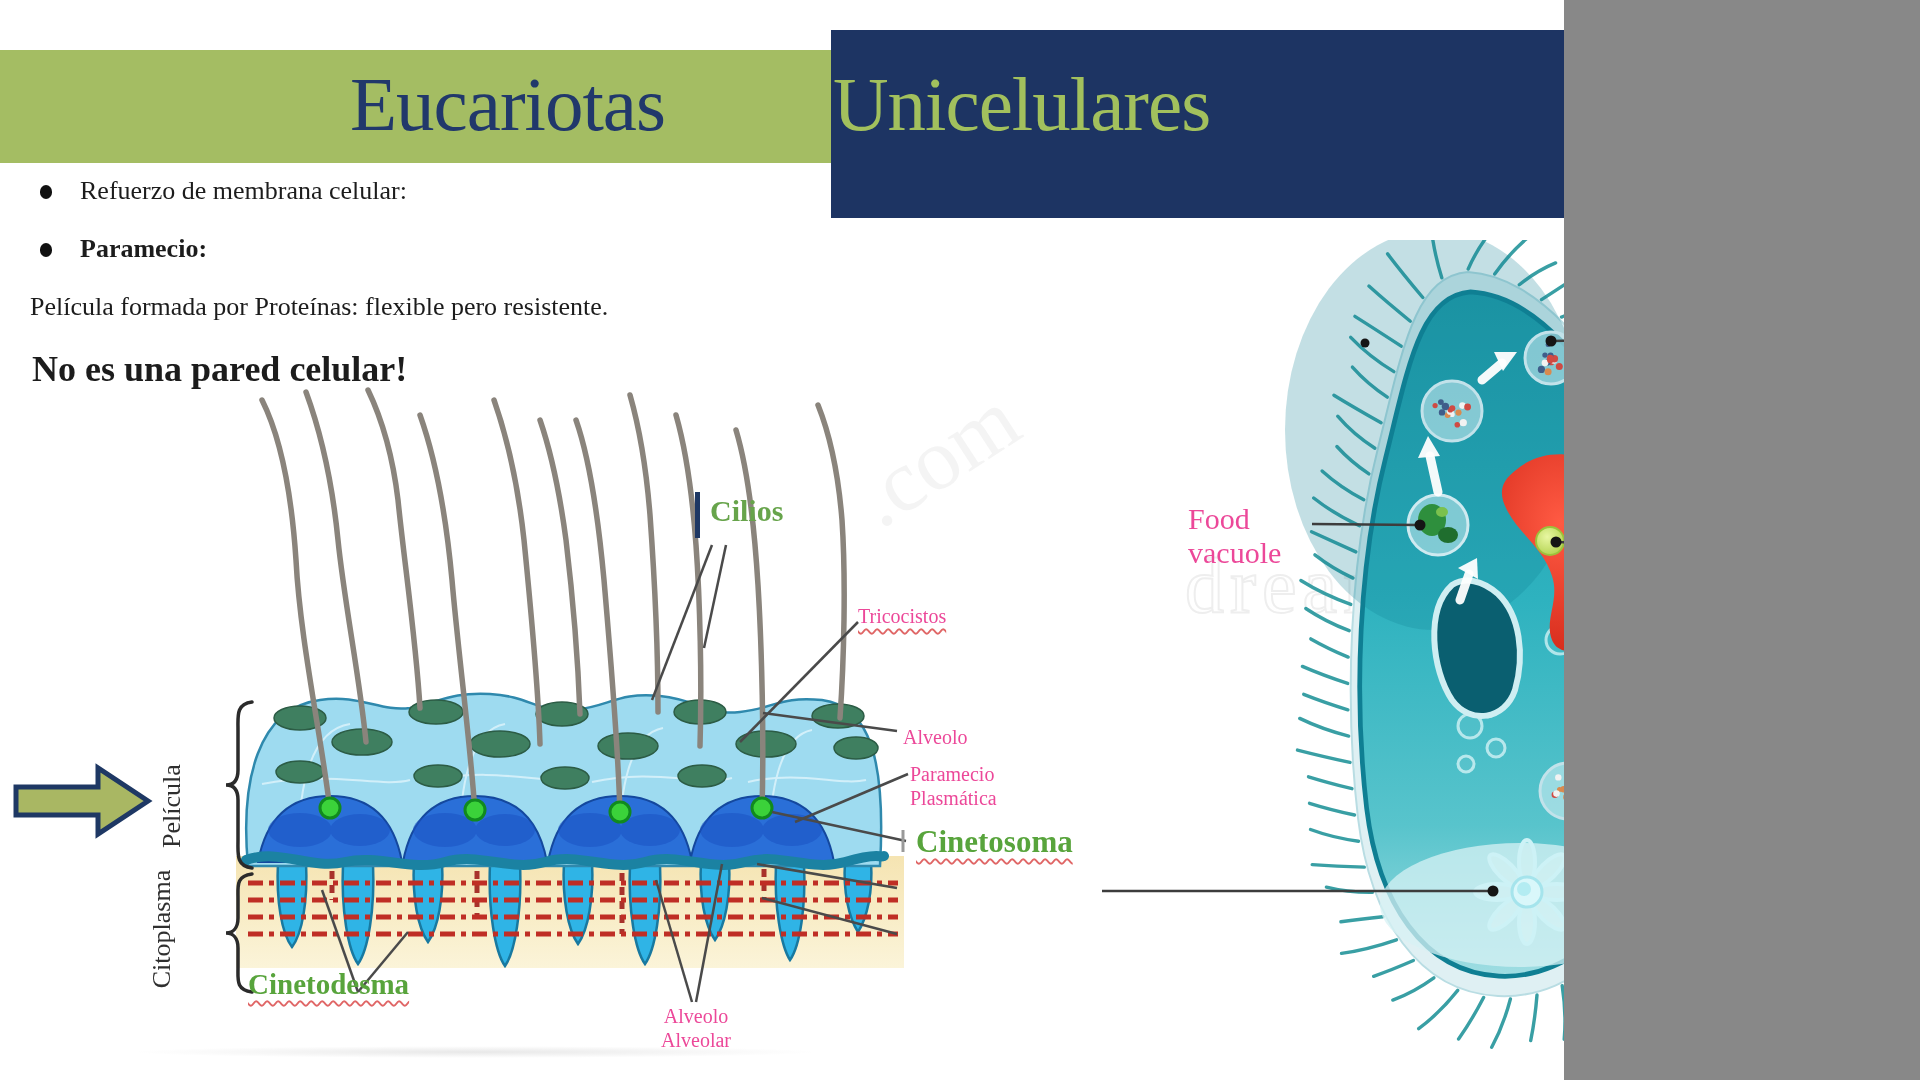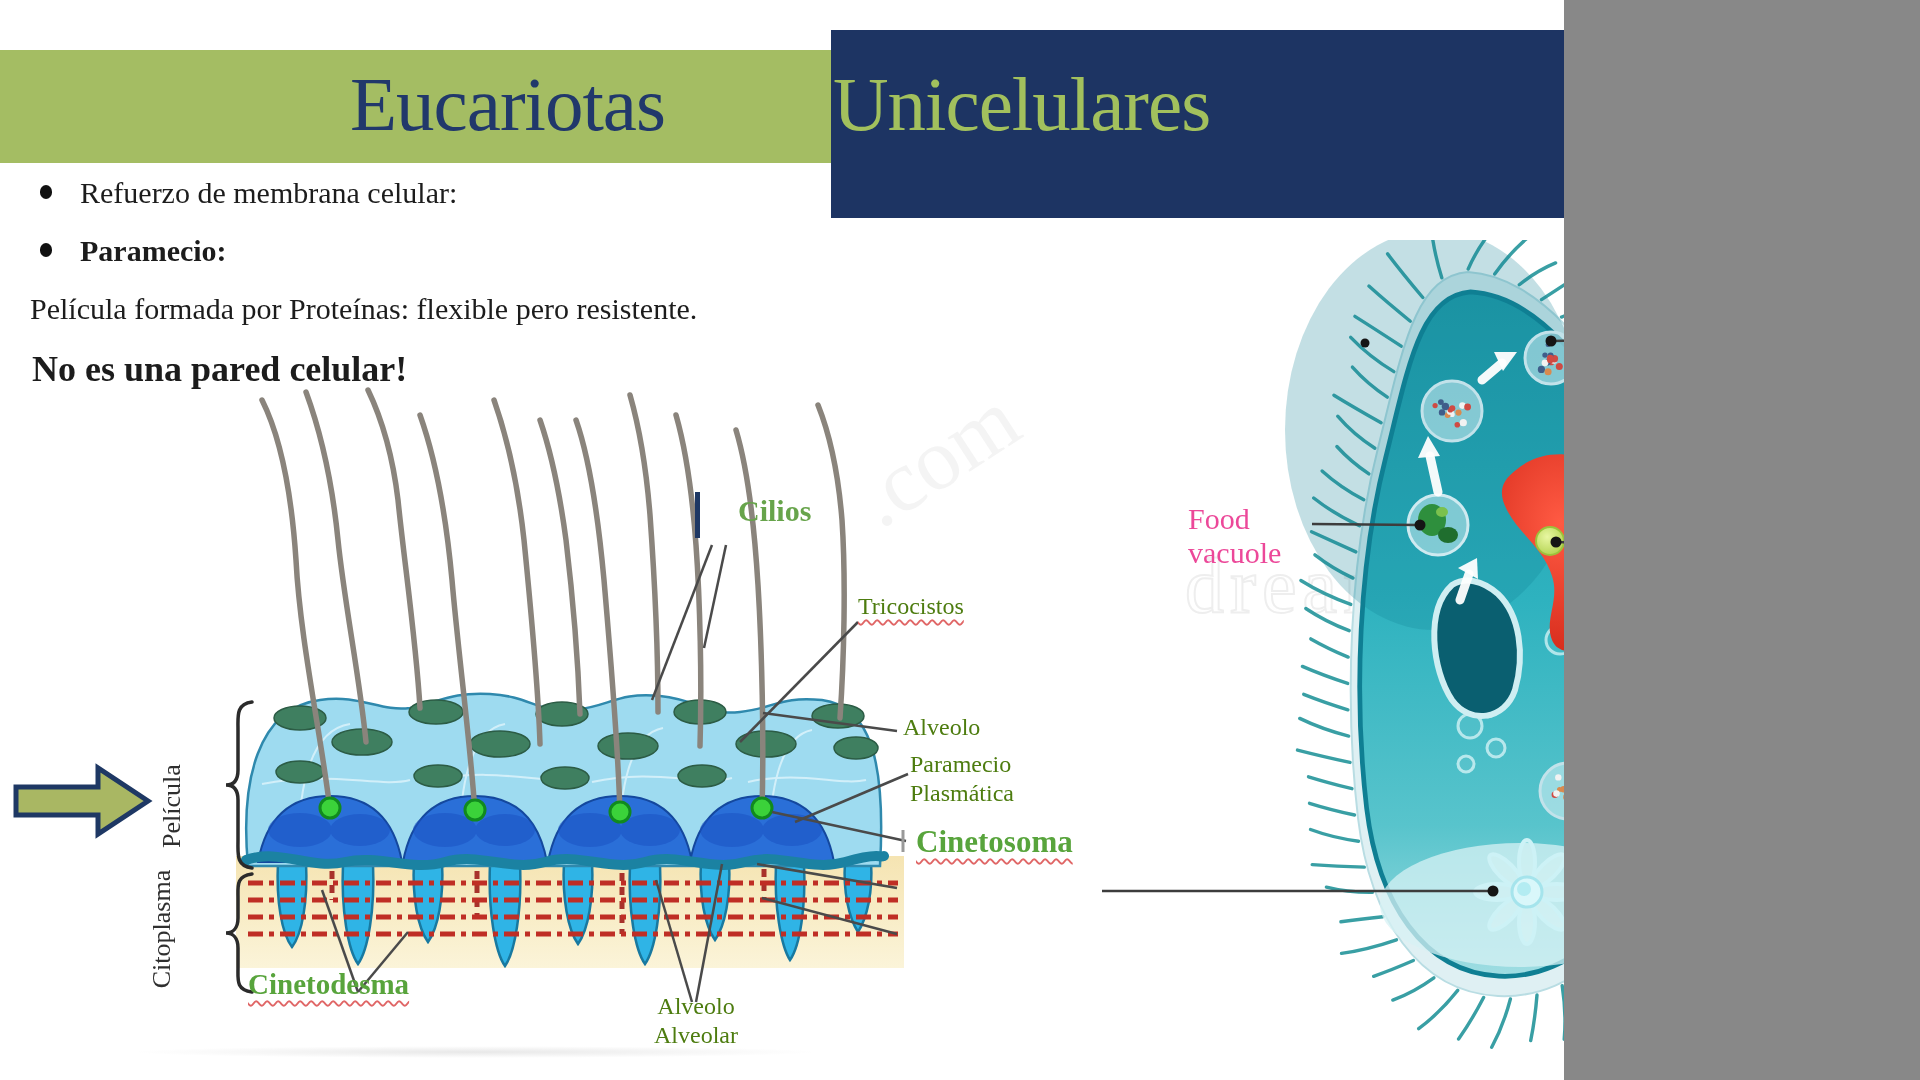--- a/index.html
+++ b/index.html
@@ -9,31 +9,31 @@
   
   #green-bar{left:0;top:50px;width:831px;height:113px;background:#a4bd63;}
   #navy-box{left:831px;top:30px;width:746px;height:188px;background:#1d3463;}
   .title-text{top:62px;font-size:77px;line-height:1.1;letter-spacing:-1px;white-space:nowrap;}
   #title-left{left:350px;color:#21386b;}
   #title-right{left:833px;color:#a2c05d;}
   
   #micrograph{left:1588px;top:16px;width:316px;height:252px;
     box-shadow:0 5px 16px rgba(50,60,50,.35), inset 0 0 20px rgba(255,255,255,.85);}
   
-  .body-line{color:#1c1c1c;font-size:30px;line-height:1.15;white-space:nowrap;}
+  .body-line{color:#1c1c1c;font-size:26px;line-height:1.15;white-space:nowrap;}
   .bullet-dot{position:absolute;left:0;top:9px;width:12px;height:14px;border-radius:50%/46%;background:#111;}
   .with-bullet{padding-left:40px;}
   .bold{font-weight:700;}
   
-  .dlabel{color:#4d7c0f;font-size:24px;line-height:1.2;white-space:nowrap;}
+  .dlabel{color:#ec4899;font-size:20px;line-height:1.2;white-space:nowrap;margin-top:12px;}
   .glabel{color:#58a43c;font-weight:700;white-space:nowrap;
           text-decoration:underline wavy #e06666 2px;text-underline-offset:6px;}
   .axis-label{color:#2f2f2f;font-size:26px;width:220px;text-align:center;transform:rotate(-90deg);}
   #cilios-bar{left:695px;top:492px;width:5px;height:46px;background:#1e3864;}
-  #cilios-label{left:710px;top:494px;color:#67a44b;font-weight:700;font-size:30px;white-space:nowrap;margin-left:28px;}
+  #cilios-label{left:710px;top:494px;color:#67a44b;font-weight:700;font-size:30px;white-space:nowrap;}
   #food-label{left:1188px;top:502px;font-size:30px;color:#ec4899;line-height:1.12;}
   #pelicula-box{left:1693px;top:849px;width:152px;height:74px;border:6px solid #1e3766;border-radius:16px;
     background:#fff;display:flex;align-items:center;justify-content:center;
     font-size:33px;font-weight:700;color:#1e3766;}
   #bottom-smudge{left:130px;top:1046px;width:690px;height:12px;
     background:radial-gradient(ellipse at center,rgba(110,110,110,.16),transparent 70%);}
 </style>
 </head>
 <body>
 

